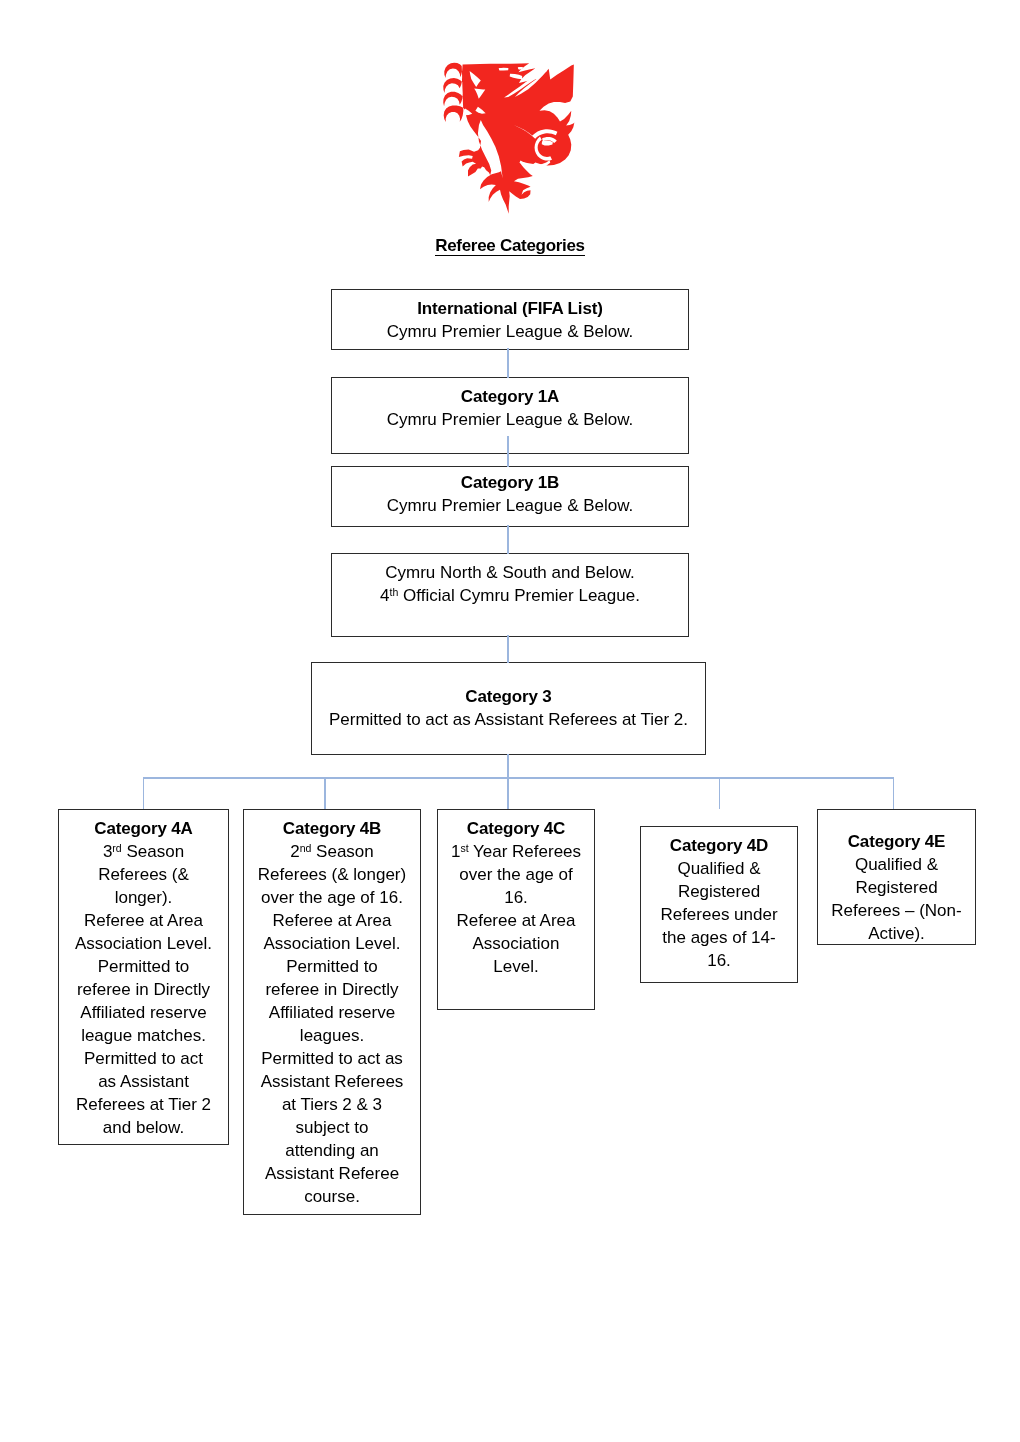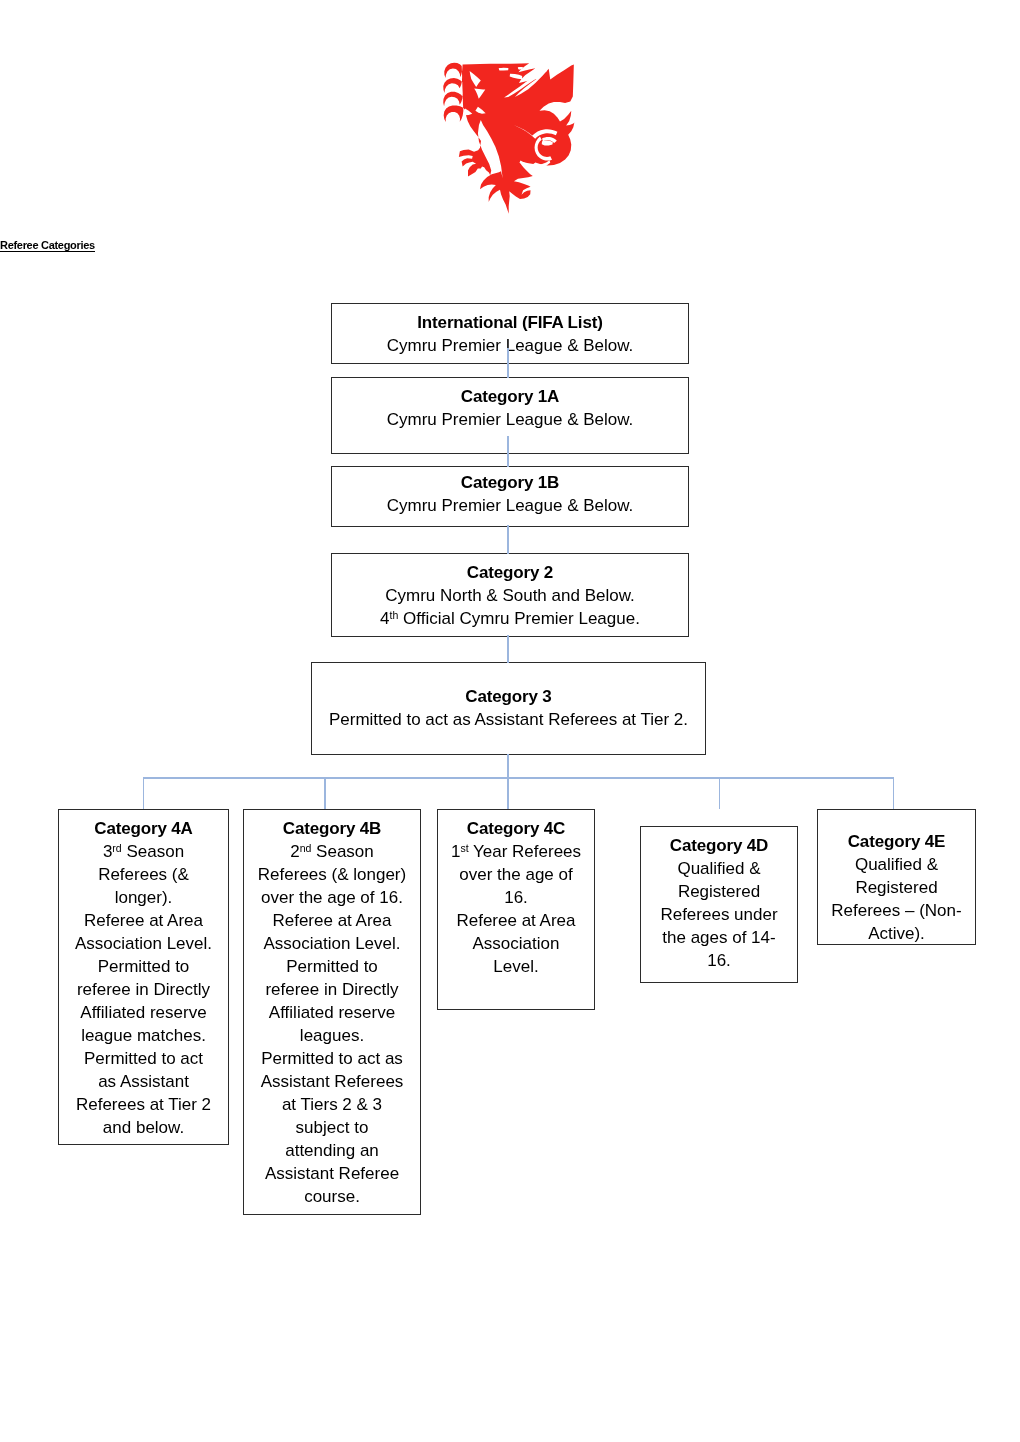--- a/index.html
+++ b/index.html
@@ -5,22 +5,22 @@
   html,body{margin:0;padding:0;}
   body{
     width:1020px;height:1442px;background:#ffffff;
     font-family:"Liberation Sans",sans-serif;color:#000;
     overflow:hidden;position:relative;
   }
   .page{position:absolute;left:0;top:0;width:1020px;height:1442px;}
   .logo{position:absolute;left:440.83px;top:58.76px;width:135.41px;height:158.89px;}
   .logo svg{display:block;width:135.41px;height:158.89px;}
   .doc-title{
-    position:absolute;left:0;top:236px;width:1020px;
-    font-size:11px;font-weight:bold;letter-spacing:-0.3px;line-height:19px;
+    position:absolute;left:0;top:236px;width:1020px;text-align:center;
+    font-size:17px;font-weight:bold;letter-spacing:-0.3px;line-height:19px;
   }
   .doc-title u{text-decoration:none;border-bottom:1.6px solid #000;padding-bottom:0px;}
   .node{
     position:absolute;border:1.25px solid #2b2b2b;background:#fff;box-sizing:border-box;
     text-align:center;font-size:17px;line-height:23.0px;
   }
   .node .ln{white-space:nowrap;}
   .node .ttl{font-weight:bold;letter-spacing:-0.15px;}
   sup{font-size:0.62em;vertical-align:baseline;position:relative;top:-0.45em;line-height:0;}
   .conn{position:absolute;background:#9cb6de;}
@@ -49,34 +49,33 @@
 <path fill="#ffffff" fill-rule="evenodd" d="M 56.4,6.5 L 61,6.2 L 65.5,6.3 L 65.5,7.9 L 61,8.2 L 56.8,8.1 Z"></path>
 <path fill="#ffffff" fill-rule="evenodd" d="M 74.9,5.6 L 77.5,5.3 L 79.4,5.6 L 78.5,7.4 L 76,7.5 Z"></path>
 <path fill="#ffffff" fill-rule="evenodd" d="M 61.5,35.0 L 65.5,32.5 L 70.5,28.8 L 76.5,24.5 L 83.0,19.8 L 90.0,14.8 L 97.0,9.8 L 103.5,5.0 L 103.0,9.5 L 96.5,14.0 L 90.0,18.5 L 83.5,23.0 L 77.0,27.5 L 71.0,31.5 L 65.5,34.5 Z"></path>
 <path fill="#ffffff" fill-rule="evenodd" d="M 67.3,11.9 L 72.0,12.2 L 76.0,13.0 L 79.1,14.2 L 79.1,17.3 L 75.0,16.8 L 70.5,15.8 L 67.0,14.6 Z"></path>
 <path fill="#ffffff" fill-rule="evenodd" d="M 23.5,45.9 L 27,48.0 L 30.5,51.0 L 27,52.2 L 23.1,52.5 L 23.0,49.0 Z"></path>
     </svg>
   </div>
 
   <div class="doc-title"><u>Referee Categories</u></div>
 
-  <div class="node" style="left:331px;top:289px;width:358px;height:61px;padding-top:7px;margin-top:14px;">
+  <div class="node" style="left:331px;top:289px;width:358px;height:61px;padding-top:7px;">
     <div class="ln ttl">International (FIFA List)</div>
     <div class="ln">Cymru Premier League &amp; Below.</div>
   </div>
   <div class="node" style="left:331px;top:377px;width:358px;height:77px;padding-top:7px;">
     <div class="ln ttl">Category 1A</div>
     <div class="ln">Cymru Premier League &amp; Below.</div>
   </div>
   <div class="node" style="left:331px;top:466px;width:358px;height:61px;padding-top:4px;">
     <div class="ln ttl">Category 1B</div>
     <div class="ln">Cymru Premier League &amp; Below.</div>
   </div>
   <div class="node" style="left:331px;top:553px;width:358px;height:84px;padding-top:7px;">
-    <div class="ln ttl">Category 2</div>
     <div class="ln">Cymru North &amp; South and Below.</div>
     <div class="ln">4<sup>th</sup> Official Cymru Premier League.</div>
   </div>
   <div class="node" style="left:311px;top:662px;width:395px;height:93px;padding-top:22px;">
     <div class="ln ttl">Category 3</div>
     <div class="ln">Permitted to act as Assistant Referees at Tier 2.</div>
   </div>
   <div class="node" style="left:58px;top:809px;width:171px;height:336px;padding-top:7px;">
     <div class="ln ttl">Category 4A</div>
     <div class="ln">3<sup>rd</sup> Season</div>

